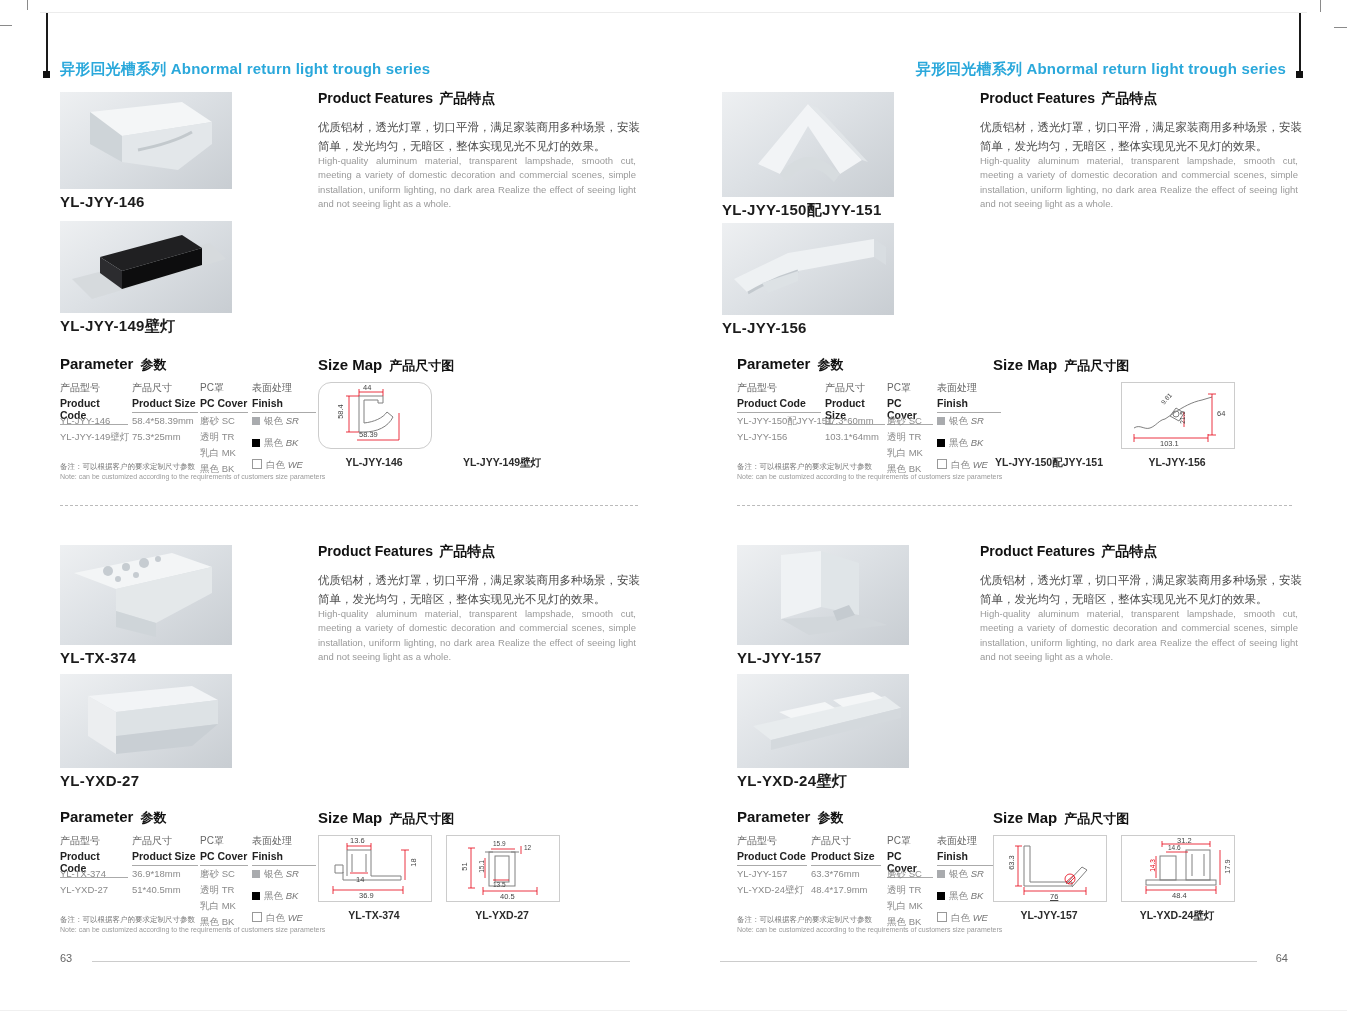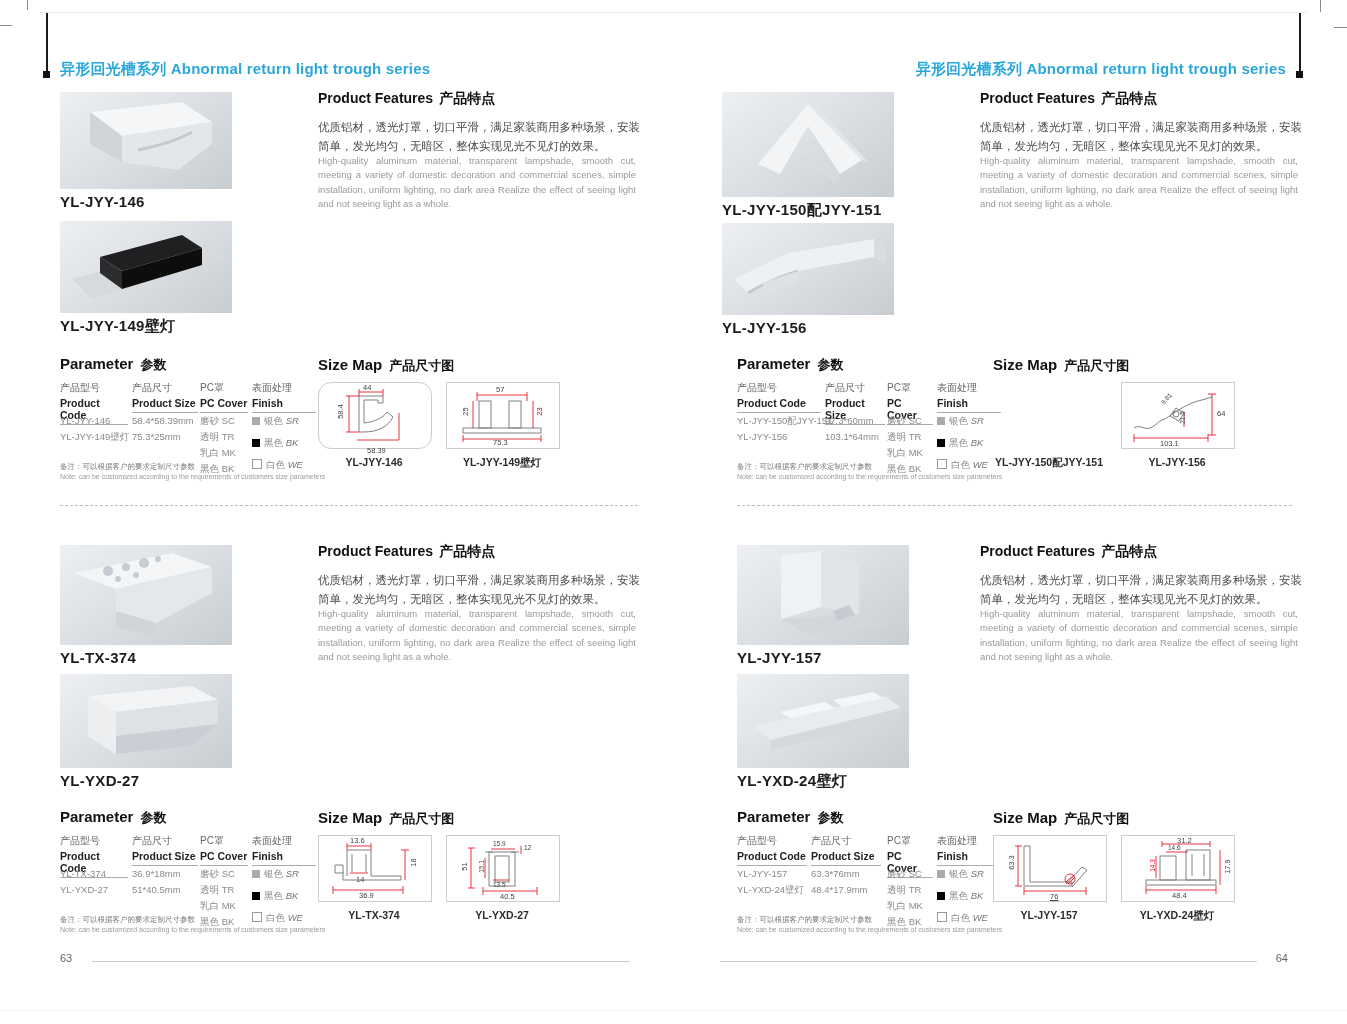--- a/index.html
+++ b/index.html
@@ -147,40 +147,21 @@
               <line class="rl" x1="40" y1="6" x2="40" y2="13"></line>
               <line class="rl" x1="64" y1="6" x2="64" y2="13"></line>
             <line class="rl" x1="30" y1="13" x2="30" y2="49"></line>
               <line class="rl" x1="27" y1="13" x2="40" y2="13"></line>
               <line class="rl" x1="27" y1="49" x2="40" y2="49"></line>
             <line class="rl" x1="38" y1="57" x2="80" y2="57"></line>
               <line class="rl" x1="80" y1="30" x2="80" y2="57"></line>
           </svg>
           <span class="dim" style="left:44px;top:0;">44</span>
           <span class="dim rot" style="left:14px;top:24px;">58.4</span>
-          <span class="dim" style="left:48px;top:47px;margin-top:16px;">58.39</span>
-        </div>
-        <div class="dim-box" style="left:128px;">
-          <svg viewBox="0 0 110 64" width="110" height="64">
-            <rect class="prof" x="16" y="45" width="78" height="5"></rect>
-            <rect class="prof" x="32" y="18" width="12" height="27"></rect>
-            <rect class="prof" x="62" y="18" width="12" height="27"></rect>
-            <line class="rl" x1="30" y1="12" x2="80" y2="12"></line>
-              <line class="rl" x1="30" y1="9" x2="30" y2="18"></line>
-              <line class="rl" x1="80" y1="9" x2="80" y2="18"></line>
-            <line class="rl" x1="26" y1="18" x2="26" y2="45"></line>
-            <line class="rl" x1="86" y1="18" x2="86" y2="45"></line>
-            <line class="rl" x1="16" y1="56" x2="94" y2="56"></line>
-              <line class="rl" x1="16" y1="52" x2="16" y2="59"></line>
-              <line class="rl" x1="94" y1="52" x2="94" y2="59"></line>
-          </svg>
-          <span class="dim" style="left:49px;top:2px;">57</span>
-          <span class="dim rot" style="left:14px;top:24px;">25</span>
-          <span class="dim rot red" style="left:88px;top:24px;">23</span>
-          <span class="dim" style="left:46px;top:55px;">75.3</span>
+          <span class="dim" style="left:40px;top:47px;">58.39</span>
         </div>
         <div class="dcap" style="left:0;">YL-JYY-146</div>
         <div class="dcap" style="left:128px;">YL-JYY-149壁灯</div>
       </div>
     </div>
 
     <div class="divider"></div>
 
     <div class="sec" style="top:545px;">
       <div class="photo" style="top:0;height:100px;">

